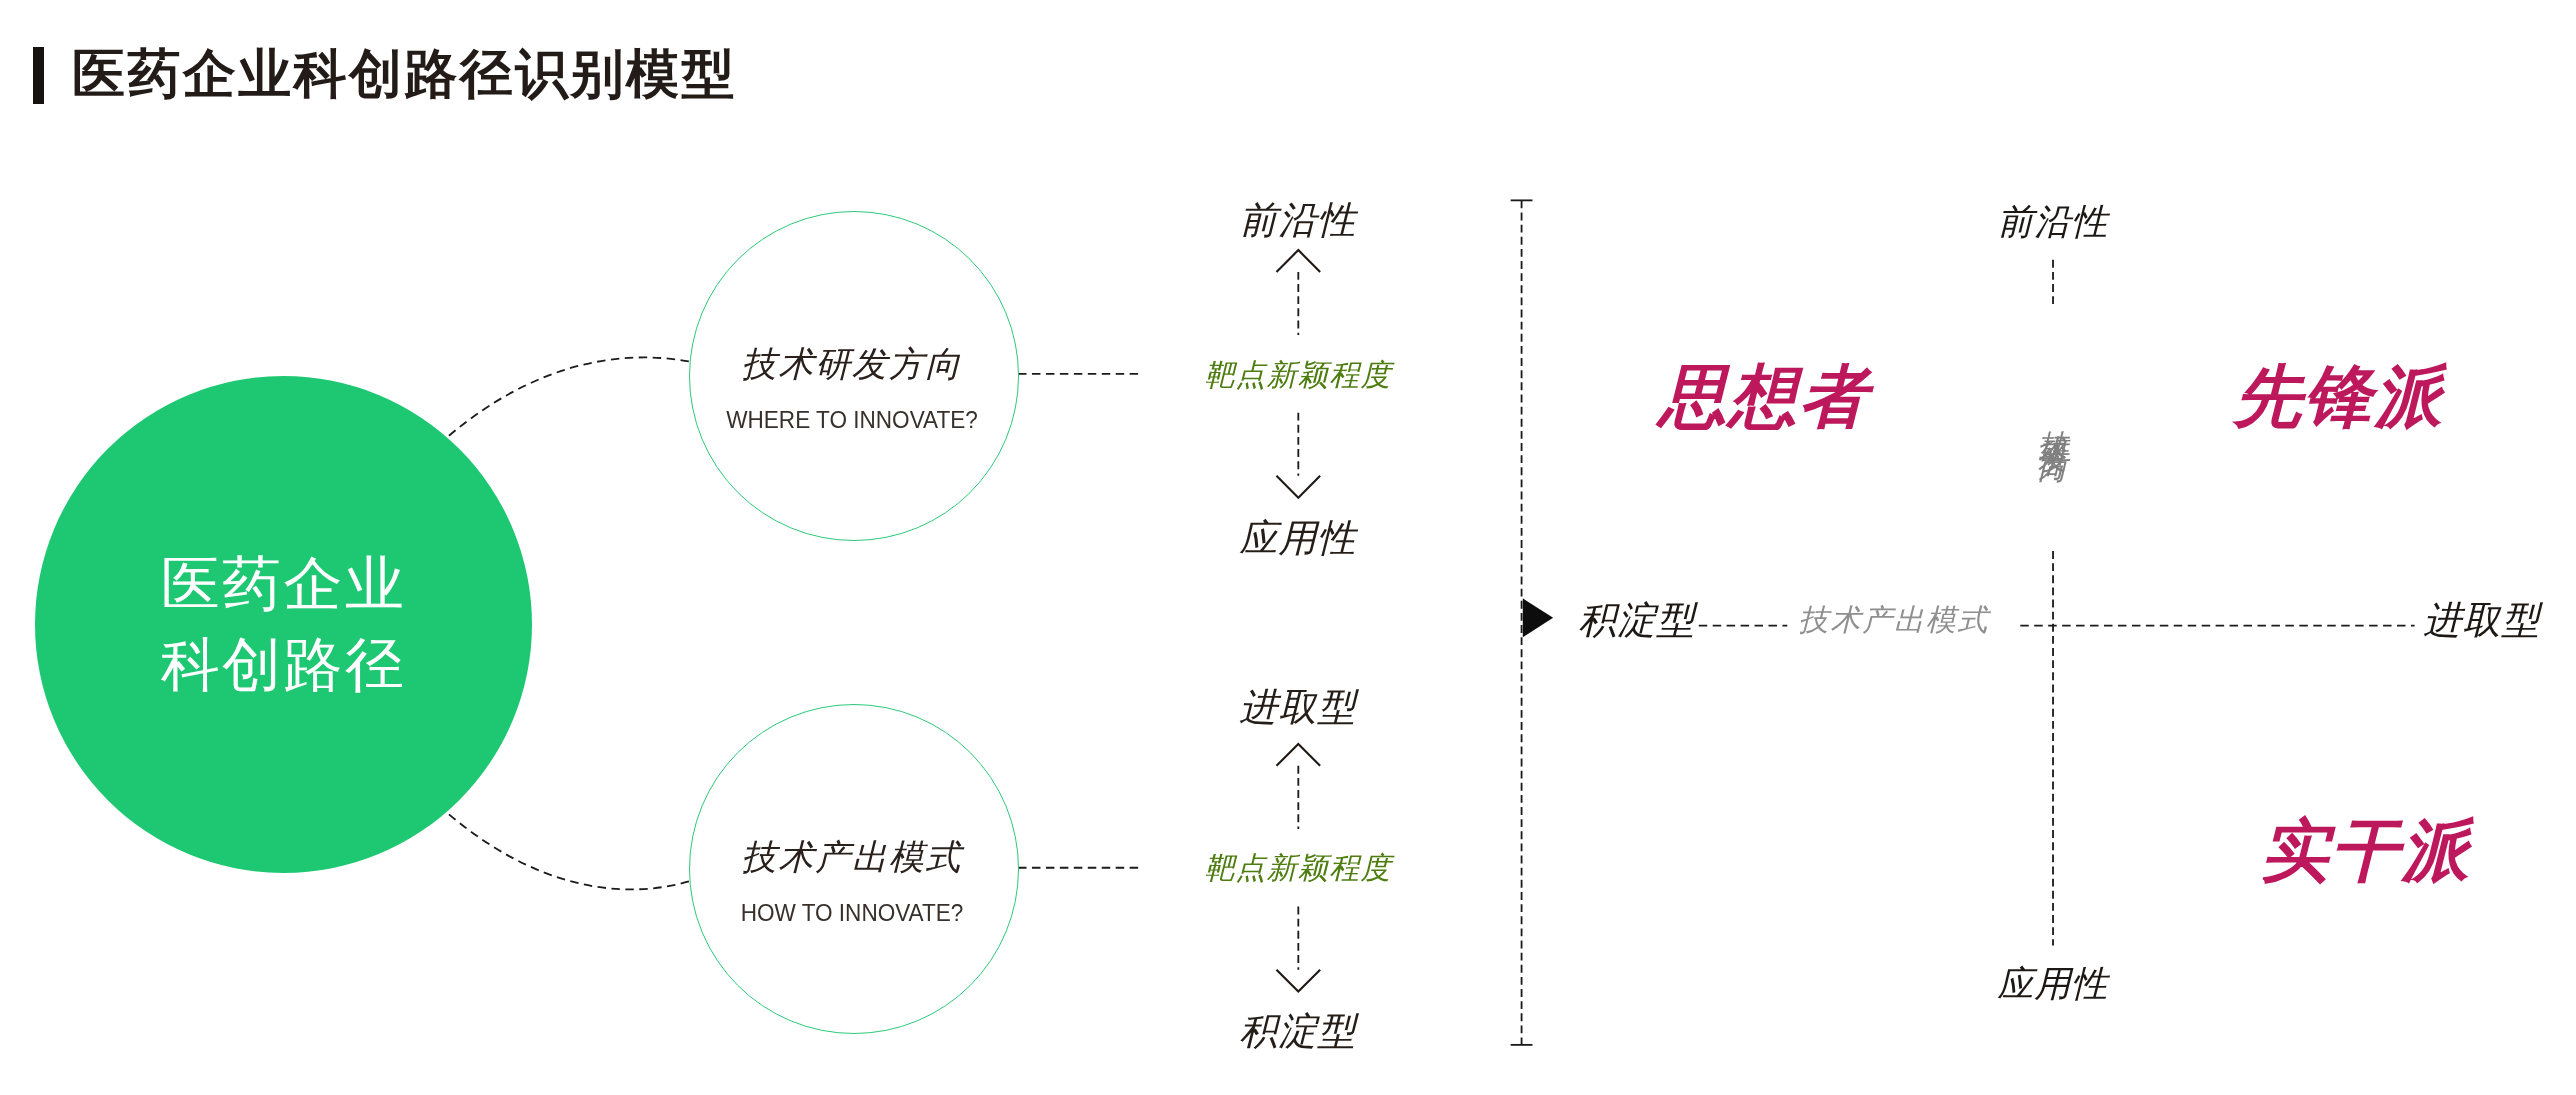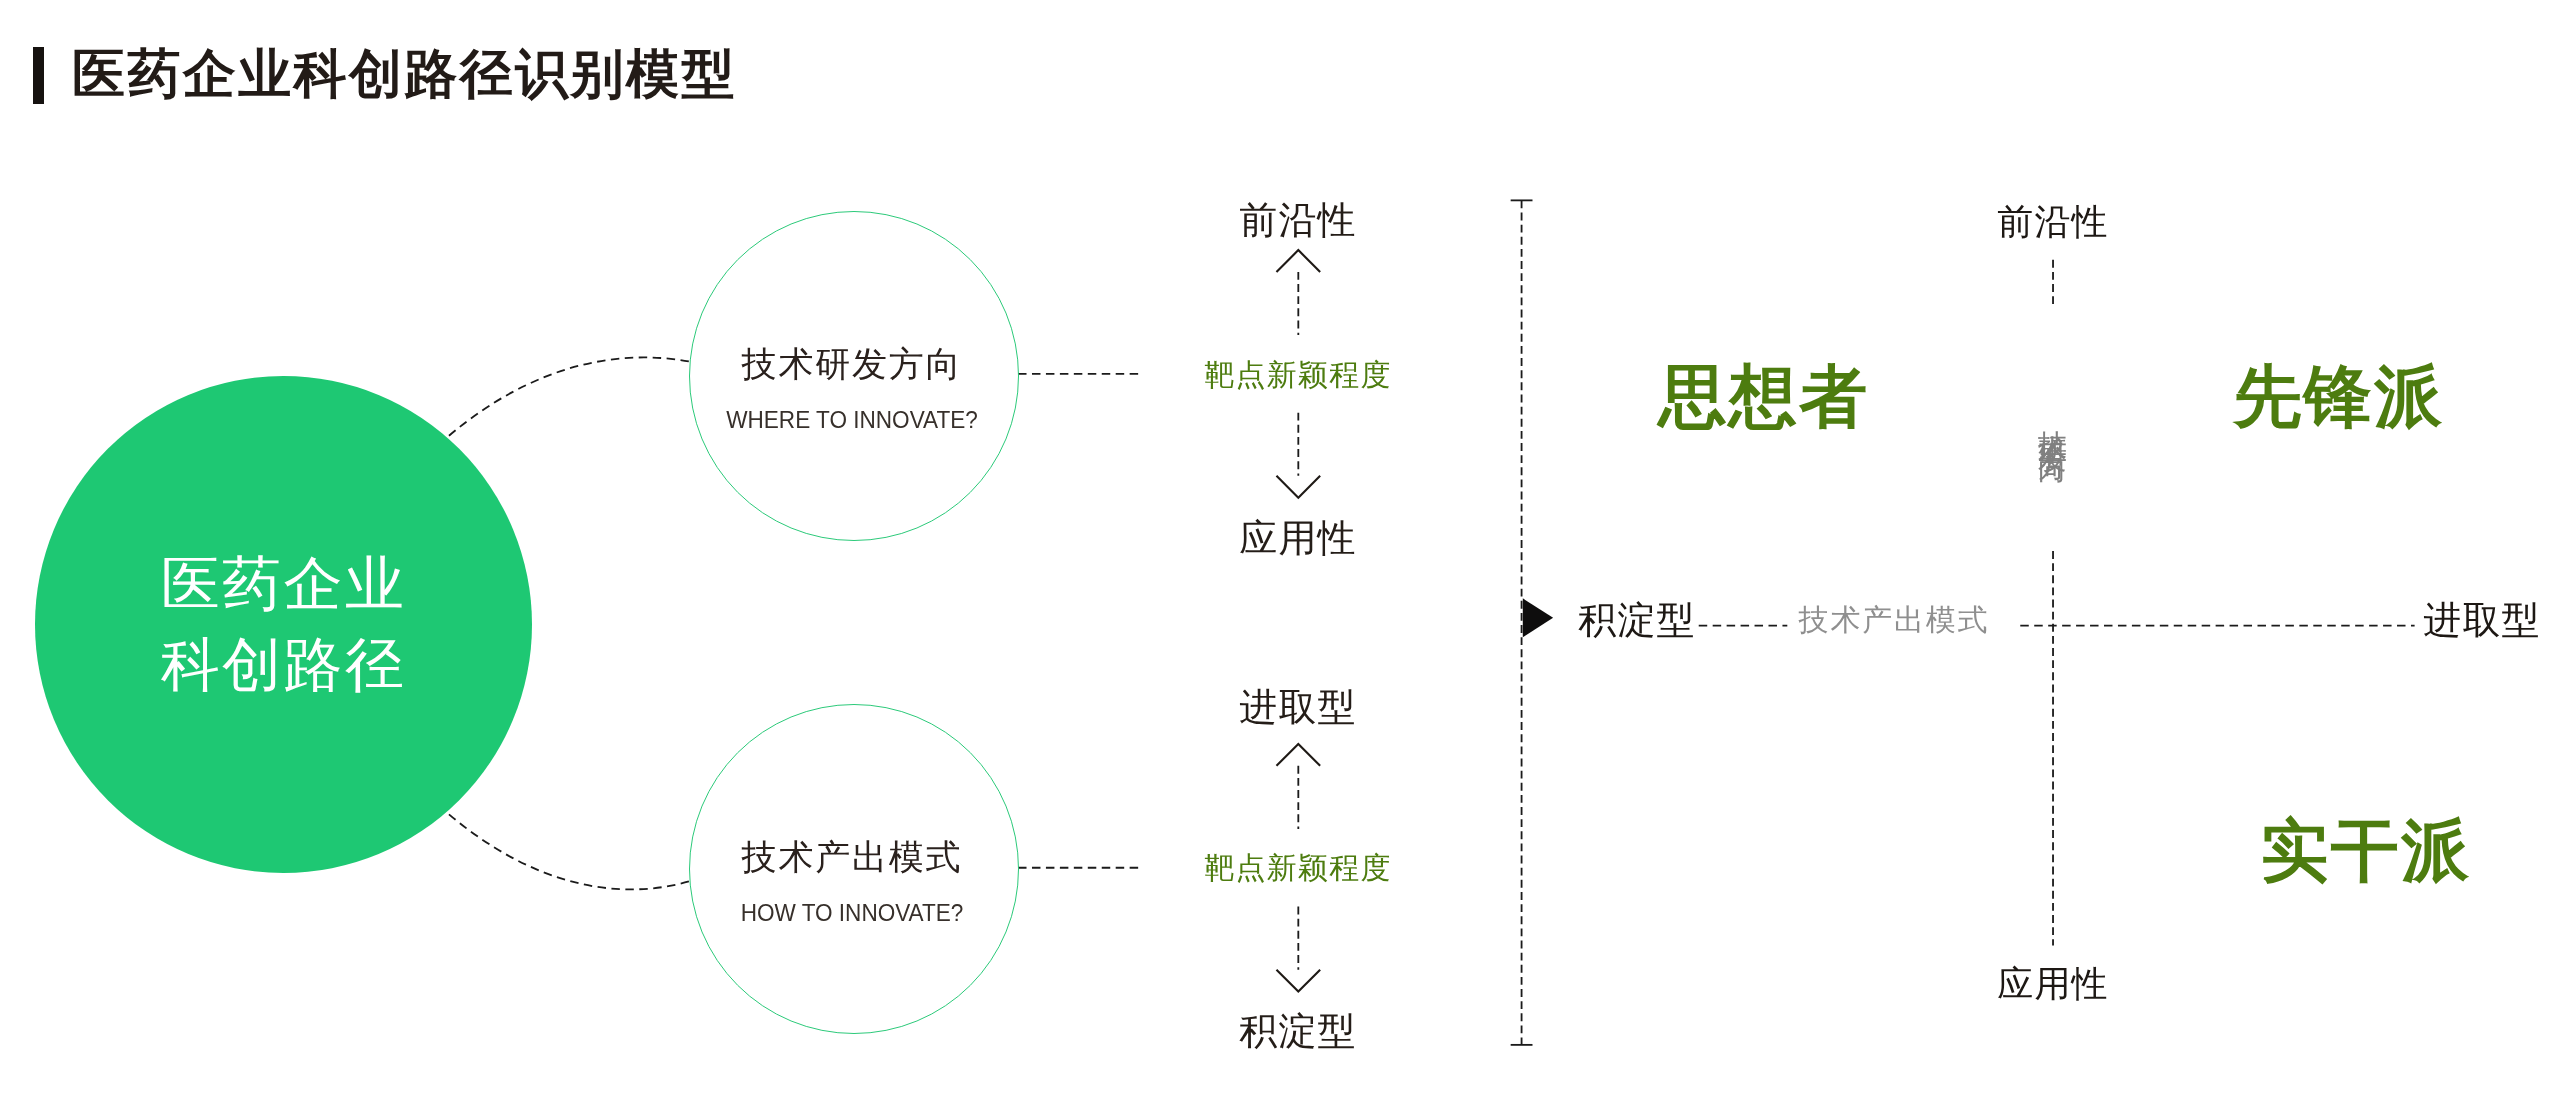--- a/index.html
+++ b/index.html
@@ -6,21 +6,21 @@
   #stage{
     position:relative;
     width:2576px;height:1052px;
     background:#ffffff;
     overflow:hidden;
     font-family:"Liberation Sans", sans-serif;
     color:#241d18;
     padding-left:44px;
   }
   .abs{position:absolute;}
-  .ctr{transform:translate(-50%,-50%);white-space:nowrap;}
+  .ctr{transform:translate(-50%,-50%);white-space:nowrap;font-style:italic;}
   .ctrY{transform:translateY(-50%);white-space:nowrap;}
 
   
   #title-bar{left:33px;top:47px;width:11px;height:57px;background:#161210;}
   #page-title{left:72px;top:75px;font-size:53px;font-weight:700;color:#221b17;letter-spacing:2.4px;}
 
   
   #hub{left:35px;top:376px;width:497px;height:497px;border-radius:50%;background:#1EC873;
        display:flex;flex-direction:column;align-items:center;justify-content:center;}
   .hub-line{color:#ffffff;font-size:59px;font-weight:500;line-height:81px;letter-spacing:2.4px;}
@@ -36,21 +36,21 @@
   .scale-end{font-size:38px;font-weight:400;color:#241d18;letter-spacing:1.2px;}
   .scale-mid{font-size:30px;font-weight:300;color:#4d7c0f;letter-spacing:1.2px;}
 
   
   .mx-end{font-size:38px;font-weight:400;color:#1d1814;letter-spacing:1.2px;}
   .mx-gray{font-size:30px;font-weight:300;color:#8f8f8f;letter-spacing:1.8px;}
   .mx-ytop{font-size:36px;font-weight:400;color:#1d1814;letter-spacing:1.2px;}
   #matrix-y-label{writing-mode:vertical-rl;text-orientation:upright;
       font-size:29px;font-weight:300;color:#808080;letter-spacing:4.9px;}
   .quad{font-family:"DejaVu Serif","Liberation Serif",serif;font-size:68px;font-weight:900;
-        color:#4d7c0f;letter-spacing:2.4px;}
+        color:#be185d;letter-spacing:2.4px;}
 
   svg{position:absolute;left:0;top:0;}
   .dash{stroke:#1b1b1b;stroke-width:3;fill:none;stroke-dasharray:14 9;}
   .dashv{stroke:#1b1b1b;stroke-width:3;fill:none;stroke-dasharray:13 7;}
   .solid{stroke:#1b1b1b;stroke-width:3;fill:none;}
   .chev{stroke:#1f1a16;stroke-width:3.5;fill:none;}
 </style>
 </head>
 <body>
 

